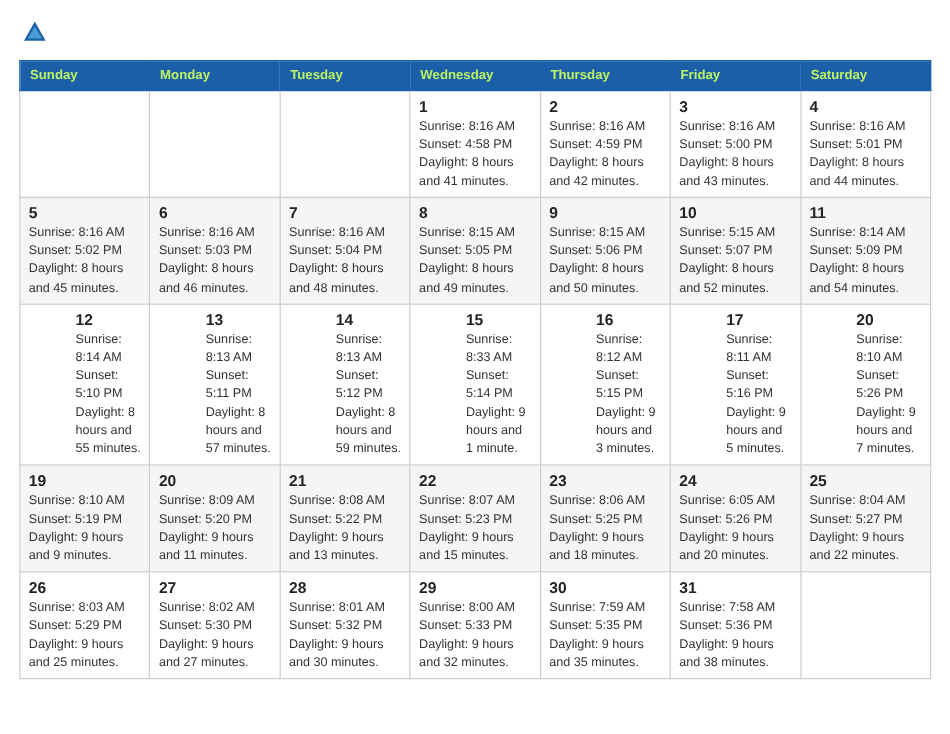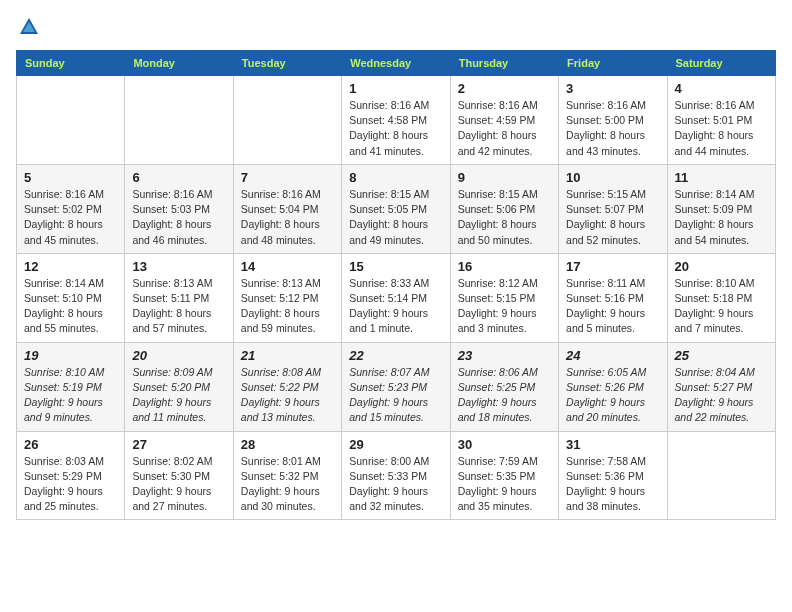--- a/index.html
+++ b/index.html
@@ -95,22 +95,22 @@
       font-size: 10.5px;
       color: #333;
       line-height: 1.45;
     }
     .empty-cell {
       background: #f9f9f9;
     }
     
     .row-1 td { background: #fff; }
     .row-2 td { background: #f0f0f0; }
-    .row-3 td { background: #fff; }
-    .row-4 td { background: #f0f0f0; font-style: italic; }
+    .row-3 td { background: #fff; padding-left: 46px; }
+    .row-4 td { background: #f0f0f0; }
     .row-5 td { background: #fff; }
   </style>
 </head>
 <body>
 
 <div class="header">
   <div class="logo">
     <div class="logo-text">
       <span class="logo-general"></span>
       <svg class="logo-icon" viewBox="0 0 22 22">
@@ -245,21 +245,21 @@
         </td>
         <td>
           <span class="day-num">17</span>
           <div class="day-info">Sunrise: 8:11 AM
 Sunset: 5:16 PM
 Daylight: 9 hours and 5 minutes.</div>
         </td>
         <td>
           <span class="day-num">20</span>
           <div class="day-info">Sunrise: 8:10 AM
-Sunset: 5:18 PM
+Sunset: 5:26 PM
 Daylight: 9 hours and 7 minutes.</div>
         </td>
       </tr>
       <tr class="row-4">
         <td>
           <span class="day-num">19</span>
           <div class="day-info">Sunrise: 8:10 AM
 Sunset: 5:19 PM
 Daylight: 9 hours and 9 minutes.</div>
         </td>

